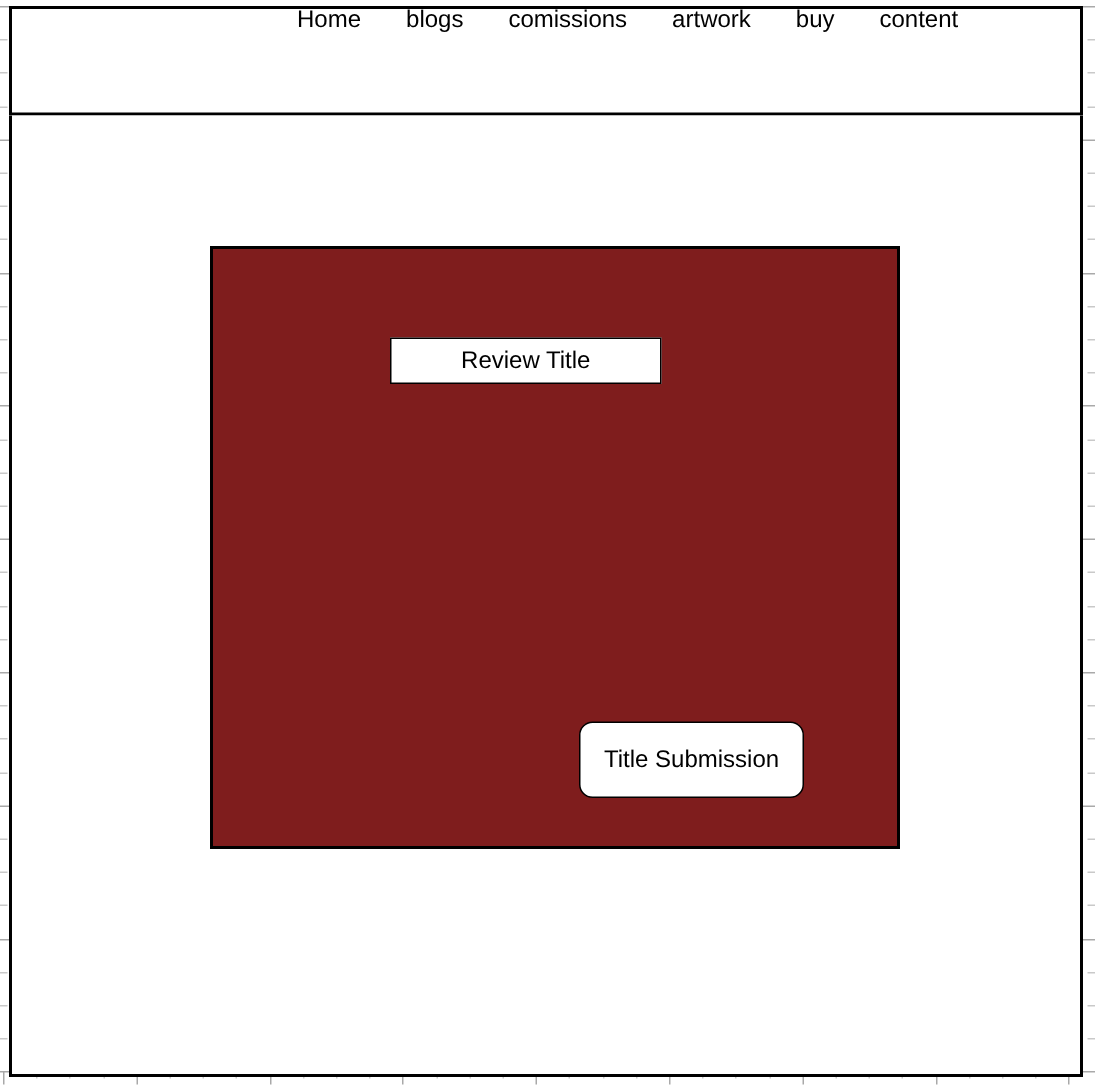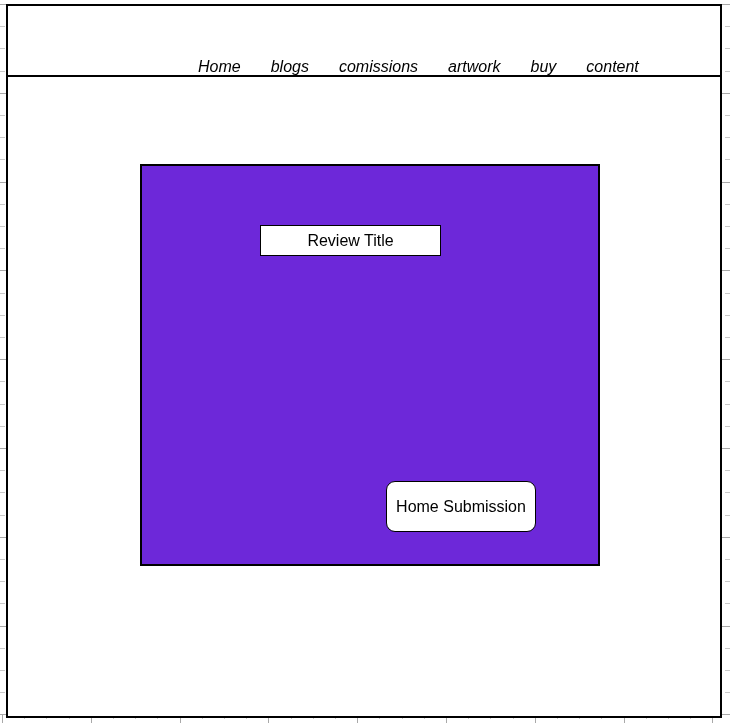--- a/index.html
+++ b/index.html
@@ -82,23 +82,22 @@
     justify-content: center;
     font-size: 16px;
     background: #ffffff;
   }
   .nav {
     position: absolute;
     left: 190px;
     top: 0;
     height: 69px;
     display: flex;
-    align-items: flex-end;
+    align-items: flex-start;
     gap: 30px;
-    font-style: italic;
   }
   .nav-item {
     font-size: 16px;
     line-height: 1;
     white-space: nowrap;
     color: #000000;
   }
 
   
   .site-body {
@@ -115,21 +114,21 @@
 
   
   .review-panel {
     position: absolute;
     left: 132px;
     top: 87px;
     width: 460px;
     height: 402px;
     box-sizing: border-box;
     border: 2px solid #000000;
-    background: #6d28d9;
+    background: #7f1d1d;
   }
 
   .title-field {
     position: absolute;
     left: 118px;
     top: 59px;
     width: 181px;
     height: 31px;
     box-sizing: border-box;
     border: 1.6px solid #000000;
@@ -297,17 +296,17 @@
 <div class="site-body">
 
   <div class="review-panel">
 
     <div class="title-field">
       <span>Review Title</span>
     </div>
 
 
     <div class="submit-button">
-      <span>Home Submission</span>
+      <span>Title Submission</span>
     </div>
 
   </div>
 </div>
 
 </body></html>

